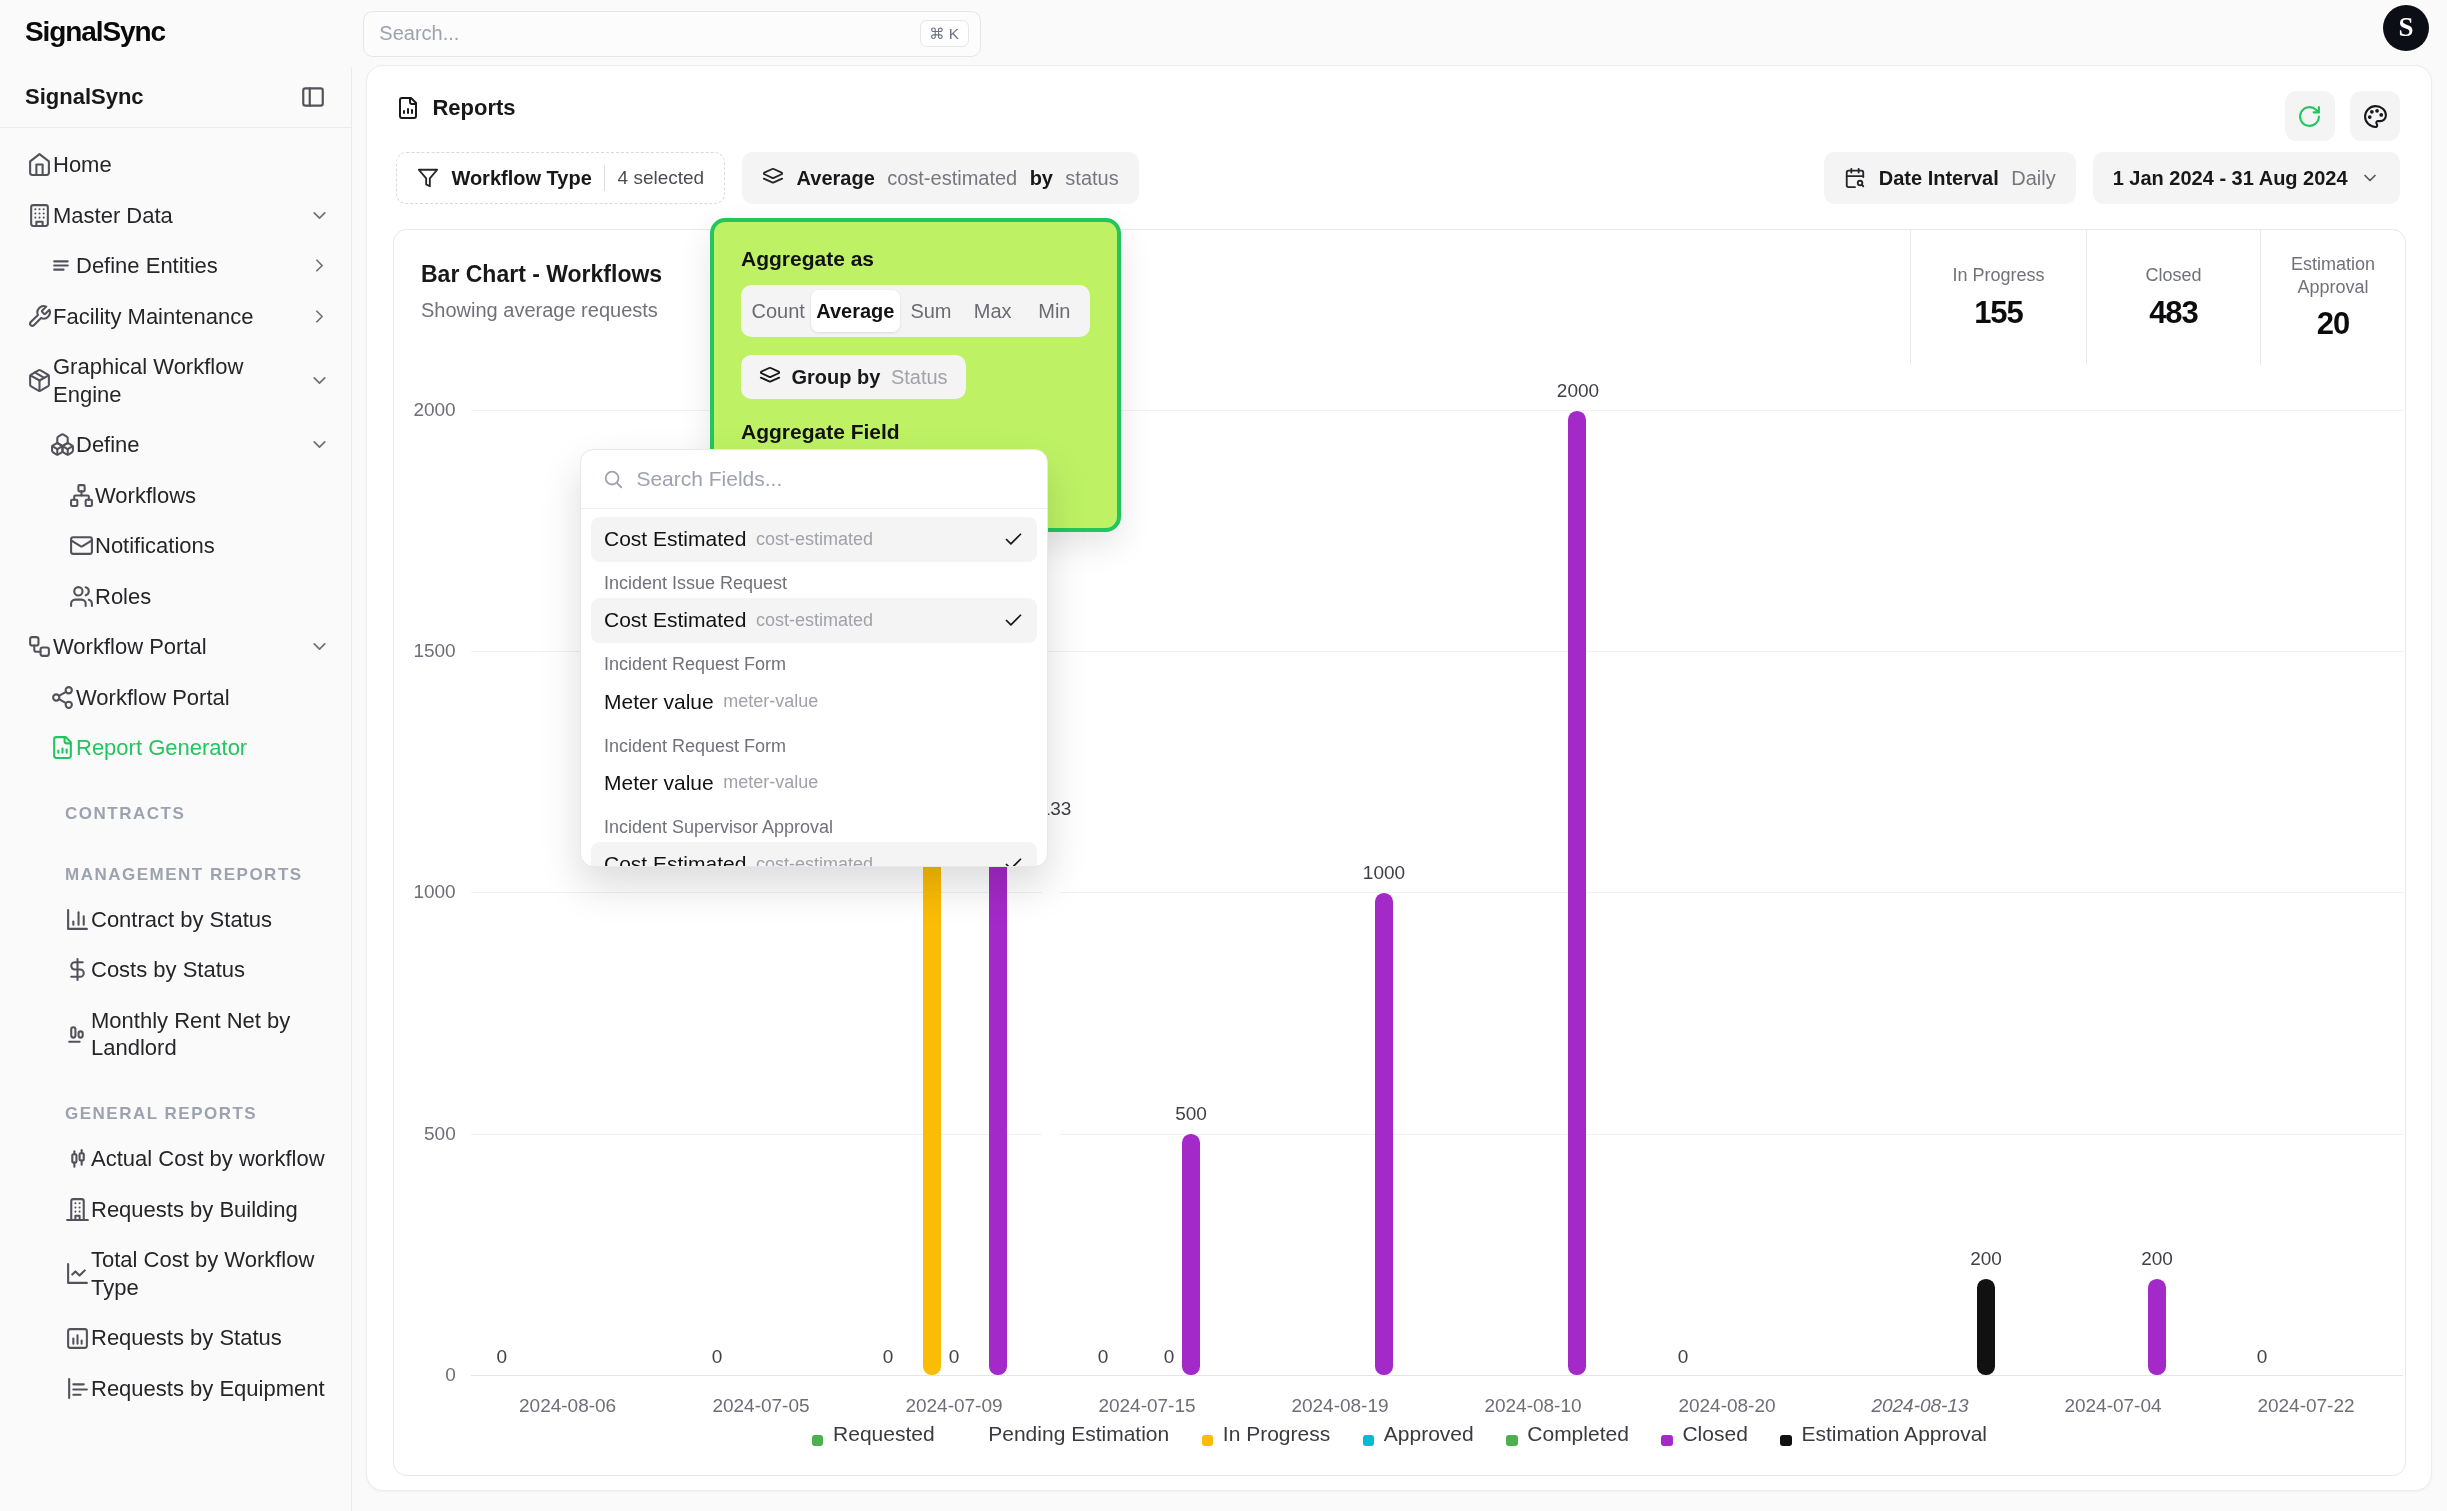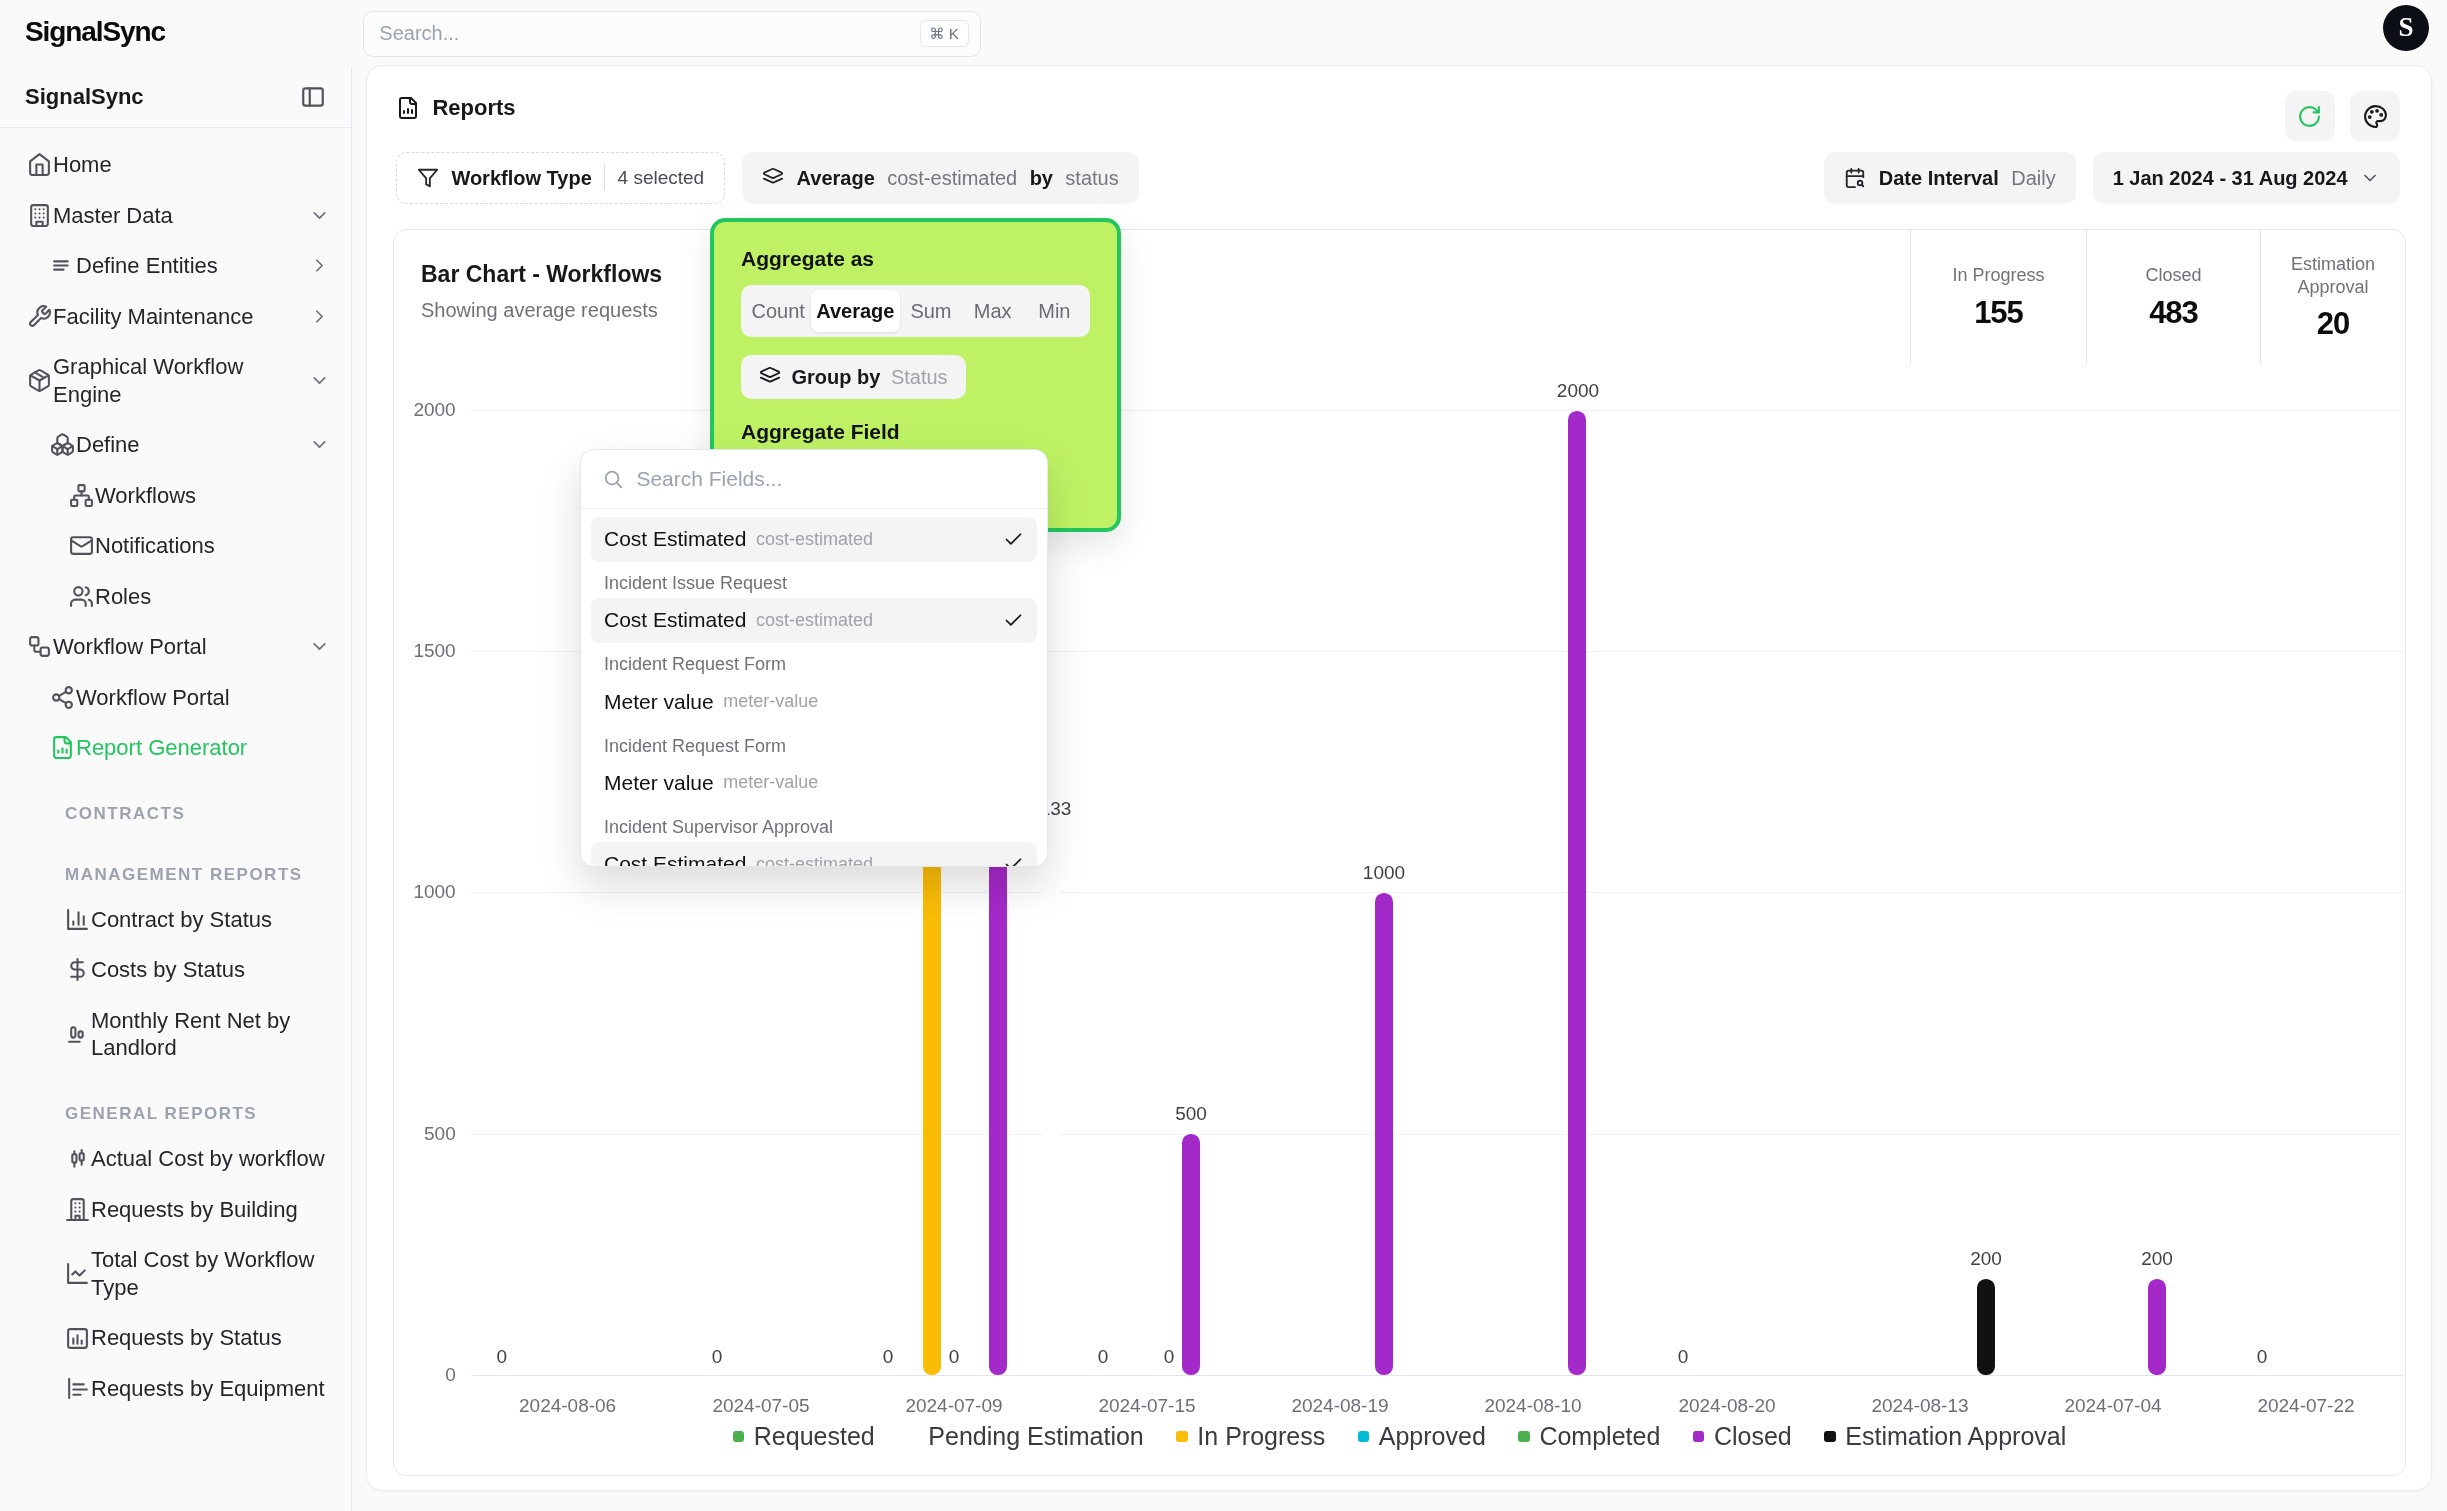--- a/index.html
+++ b/index.html
@@ -68,21 +68,21 @@
   .stat:nth-child(1){ width:176px; } .stat:nth-child(2){ width:174px; } .stat:nth-child(3){ width:145px; }
 
   .plot { position:absolute; left:77px; top:163px; width:1932px; height:982px; }
   .grid { position:absolute; left:0; right:0; height:1px; background:#f1f1f4; }
   .grid.base { background:#e4e4ea; }
   .ytick { position:absolute; right:calc(100% + 15.3px); width:76px; text-align:right; transform:translateY(-50%); font-size:19px; color:#6e6e78; }
   .bar { position:absolute; bottom:0; width:18px; border-radius:8.6px; }
   .vlabel { position:absolute; width:92px; text-align:center; font-size:19px; color:#3f3f46; }
   .xlabel { position:absolute; width:194px; text-align:center; font-size:19px; color:#6e6e78; top:1002px; }
   .legend { position:absolute; left:0; right:0; top:1192px; display:flex; justify-content:center; align-items:center; gap:32.5px; }
-  .leg { display:flex; align-items:center; gap:9.6px; font-size:25px; color:#3a3a40; }
+  .leg { display:flex; align-items:flex-end; gap:9.6px; font-size:21px; color:#3a3a40; }
   .sw { width:11.5px; height:11.5px; border-radius:2.9px; }
 
   
   .agg-pop { position:absolute; left:710px; top:218px; width:411px; border-radius:15.3px; background:#bef264; border:4px solid #22c55e; box-shadow:0 13.4px 32.5px rgba(0,0,0,.10); padding:25px 27px 27px 27px; z-index:40; }
   .agg-pop .lab { font-size:21px; font-weight:700; color:#121214; }
   .seg { margin-top:14.3px; background:#f4f4f5; border-radius:10.5px; padding:4.8px; display:flex; align-items:center; }
   .seg .opt { flex:1; text-align:center; font-size:20px; color:#6b6b74; padding:9.6px 5.7px; border-radius:7.6px; cursor:pointer; white-space:nowrap; }
   .seg .opt.sel { background:#fff; color:#121214; font-weight:700; box-shadow:0 1px 2.9px rgba(0,0,0,.10); }
   .groupby { margin-top:18px; display:inline-flex; align-items:center; gap:10.5px; background:#f4f4f5; border-radius:10.5px; padding:10.5px 18px; font-size:20px; cursor:pointer; }
   .groupby i.ic { width:22px; height:22px; color:#18181b; }
@@ -490,21 +490,21 @@
         <div class="ytick" style="top: 258px;">1500</div>
         <div class="grid" style="top: 17px;"></div>
         <div class="ytick" style="top: 17px;">2000</div>
         <div class="xlabel" style="left: -0.4px;">2024-08-06</div>
         <div class="xlabel" style="left: 193px;">2024-07-05</div>
         <div class="xlabel" style="left: 386px;">2024-07-09</div>
         <div class="xlabel" style="left: 579px;">2024-07-15</div>
         <div class="xlabel" style="left: 772px;">2024-08-19</div>
         <div class="xlabel" style="left: 965px;">2024-08-10</div>
         <div class="xlabel" style="left: 1159px;">2024-08-20</div>
-        <div class="xlabel" style="left: 1352px;">2024-08-13</div>
+        <div class="xlabel" style="left: 1352px; font-style: italic;">2024-08-13</div>
         <div class="xlabel" style="left: 1545px;">2024-07-04</div>
         <div class="xlabel" style="left: 1738px;">2024-07-22</div>
         <div class="vlabel" style="left: -15.2px; top: 953px;">0</div>
         <div class="vlabel" style="left: 200px; top: 953px;">0</div>
         <div class="vlabel" style="left: 371px; top: 953px;">0</div>
         <div class="bar" style="left: 452px; height: 579px; background: rgb(251, 188, 5);"></div>
         <div class="vlabel" style="left: 415px; top: 372px;">1200</div>
         <div class="vlabel" style="left: 437px; top: 953px;">0</div>
         <div class="bar" style="left: 518px; height: 699px; background: rgb(164, 41, 201);"></div>
         <div class="vlabel" style="left: 481px; top: 252px;">1450</div>

